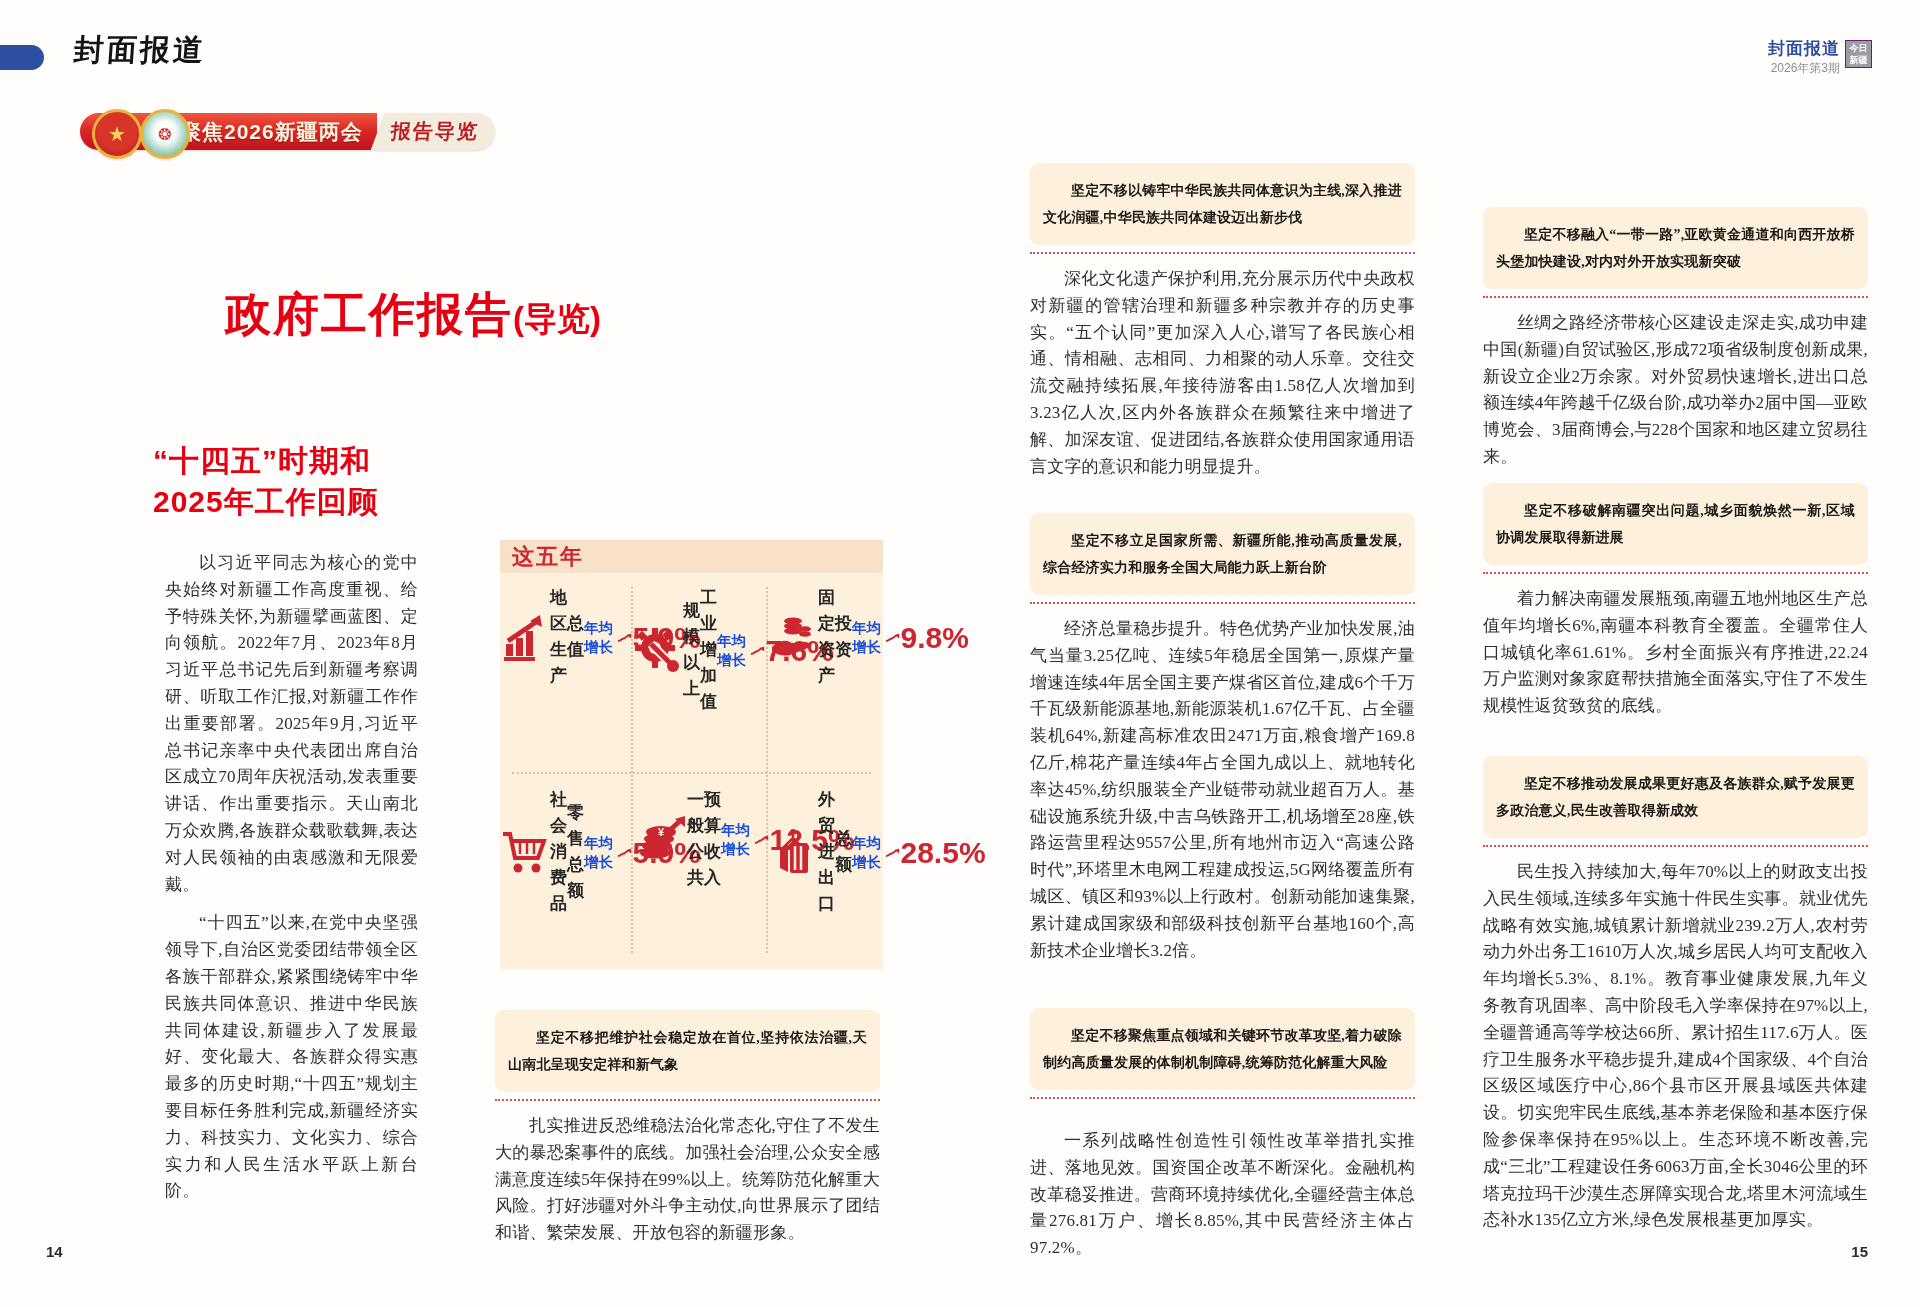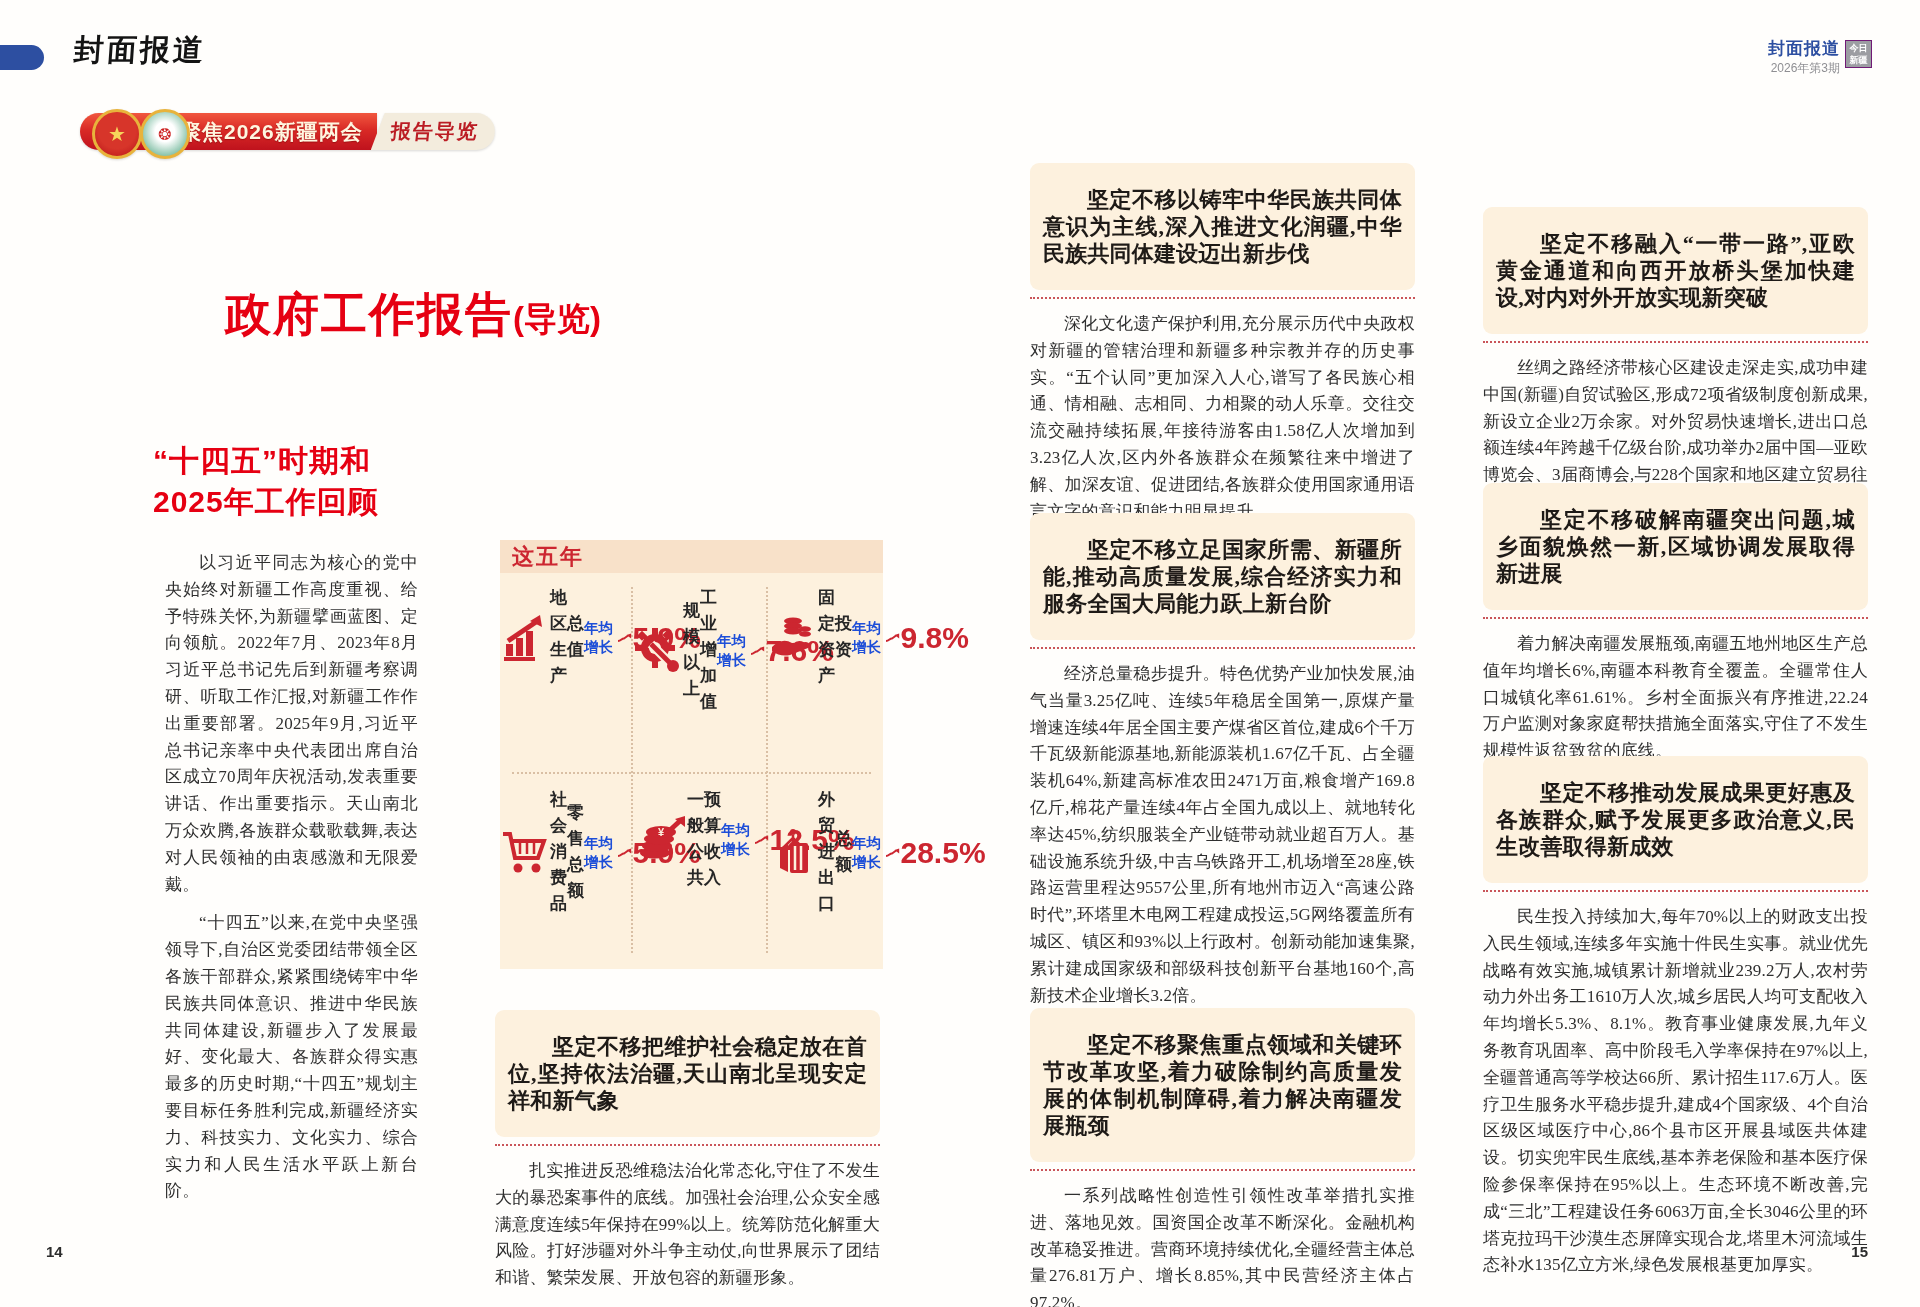--- a/index.html
+++ b/index.html
@@ -45,21 +45,21 @@
   .stat{position:absolute;width:131px;display:flex;flex-direction:row;align-items:center;}
   .stat.r1{top:12px;} .stat.r2{top:214px;}
   .stat.c1{left:0;} .stat.c2{left:133px;} .stat.c3{left:268px;}
   .stat .icon{height:52px;display:flex;align-items:flex-end;justify-content:center;}
   .stat .lbl{font-size:17px;font-weight:bold;color:#262626;line-height:26px;text-align:center;}
   .stat .growth{display:flex;align-items:center;margin-top:1px;}
   .stat .growth .gl{font-size:14.5px;font-weight:bold;color:#1d4ed8;margin-right:4px;}
   .stat .val{font-size:30px;font-weight:bold;color:#cc2630;line-height:36px;margin-top:1px;letter-spacing:0;}
 
   
-  .hbox{background:#fdf1de;border-radius:9px;padding:23px 13px;font-size:22px;line-height:27px;font-weight:bold;color:#1e1a17;text-align:justify;text-indent:2em;letter-spacing:.2px;font-family:"Liberation Serif","DejaVu Serif",serif;}
+  .hbox{background:#fdf1de;border-radius:9px;padding:14px 13px;font-size:14px;line-height:27px;font-weight:bold;color:#1e1a17;text-align:justify;text-indent:2em;letter-spacing:.2px;font-family:"Liberation Serif","DejaVu Serif",serif;}
   .hrule{border-top:2px dotted #c9555a;margin-top:7px;}
   .sec{position:absolute;width:385px;}
   .sec .bodytext{margin-top:14px;}
   .pgnum{position:absolute;bottom:47px;font-size:15px;font-weight:bold;color:#2c2c2c;}
   .pgnum.l{left:46px;} .pgnum.r{right:52px;}
   svg .red{fill:#cc2630;} svg .redst{stroke:#cc2630;fill:none;}
 </style>
 </head>
 <body>
 
@@ -271,23 +271,23 @@
     <div class="bodytext serif" style="margin-top:12px;text-indent:2em;">深化文化遗产保护利用,充分展示历代中央政权对新疆的管辖治理和新疆多种宗教并存的历史事实。“五个认同”更加深入人心,谱写了各民族心相通、情相融、志相同、力相聚的动人乐章。交往交流交融持续拓展,年接待游客由1.58亿人次增加到3.23亿人次,区内外各族群众在频繁往来中增进了解、加深友谊、促进团结,各族群众使用国家通用语言文字的意识和能力明显提升。</div>
   </div>
 
   <div class="sec" style="left:1030px;top:513px;">
     <div class="hbox">坚定不移立足国家所需、新疆所能,推动高质量发展,综合经济实力和服务全国大局能力跃上新台阶</div>
     <div class="hrule"></div>
     <div class="bodytext serif" style="margin-top:12px;text-indent:2em;">经济总量稳步提升。特色优势产业加快发展,油气当量3.25亿吨、连续5年稳居全国第一,原煤产量增速连续4年居全国主要产煤省区首位,建成6个千万千瓦级新能源基地,新能源装机1.67亿千瓦、占全疆装机64%,新建高标准农田2471万亩,粮食增产169.8亿斤,棉花产量连续4年占全国九成以上、就地转化率达45%,纺织服装全产业链带动就业超百万人。基础设施系统升级,中吉乌铁路开工,机场增至28座,铁路运营里程达9557公里,所有地州市迈入“高速公路时代”,环塔里木电网工程建成投运,5G网络覆盖所有城区、镇区和93%以上行政村。创新动能加速集聚,累计建成国家级和部级科技创新平台基地160个,高新技术企业增长3.2倍。</div>
   </div>
 
   <div class="sec" style="left:1030px;top:1008px;">
-    <div class="hbox">坚定不移聚焦重点领域和关键环节改革攻坚,着力破除制约高质量发展的体制机制障碍,着力解决南疆发展瓶颈</div>
-    <div class="hrule"></div>
-    <div class="bodytext serif" style="margin-top:12px;text-indent:2em;">一系列战略性创造性引领性改革举措扎实推进、落地见效。国资国企改革不断深化。金融机构改革稳妥推进。营商环境持续优化,全疆经营主体总量276.81万户、增长8.85%,其中民营经济主体占97.2%。</div>
+    <div class="hbox">坚定不移聚焦重点领域和关键环节改革攻坚,着力破除制约高质量发展的体制机制障碍,统筹防范化解重大风险</div>
+    <div class="hrule"></div>
+    <div class="bodytext serif" style="margin-top:29px;text-indent:2em;">一系列战略性创造性引领性改革举措扎实推进、落地见效。国资国企改革不断深化。金融机构改革稳妥推进。营商环境持续优化,全疆经营主体总量276.81万户、增长8.85%,其中民营经济主体占97.2%。</div>
   </div>
 
   <div class="sec" style="left:1483px;top:163px;margin-top:44px;">
     <div class="hbox">坚定不移融入“一带一路”,亚欧黄金通道和向西开放桥头堡加快建设,对内对外开放实现新突破</div>
     <div class="hrule"></div>
     <div class="bodytext serif" style="margin-top:12px;text-indent:2em;">丝绸之路经济带核心区建设走深走实,成功申建中国(新疆)自贸试验区,形成72项省级制度创新成果,新设立企业2万余家。对外贸易快速增长,进出口总额连续4年跨越千亿级台阶,成功举办2届中国—亚欧博览会、3届商博会,与228个国家和地区建立贸易往来。</div>
   </div>
 
   <div class="sec" style="left:1483px;top:483px;">
     <div class="hbox">坚定不移破解南疆突出问题,城乡面貌焕然一新,区域协调发展取得新进展</div>

